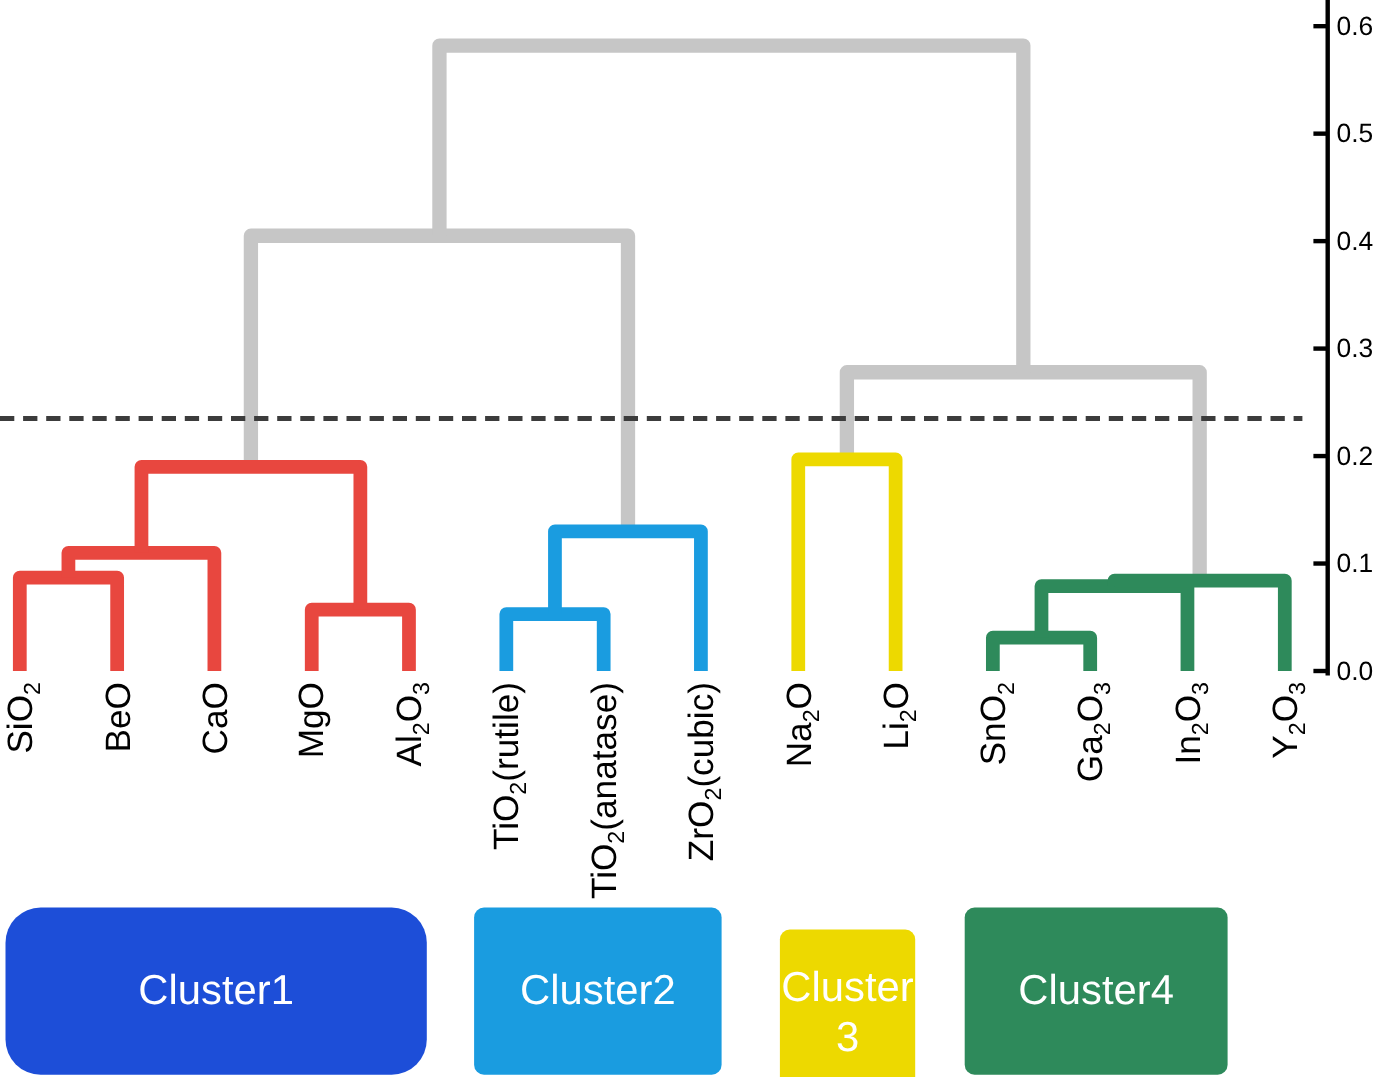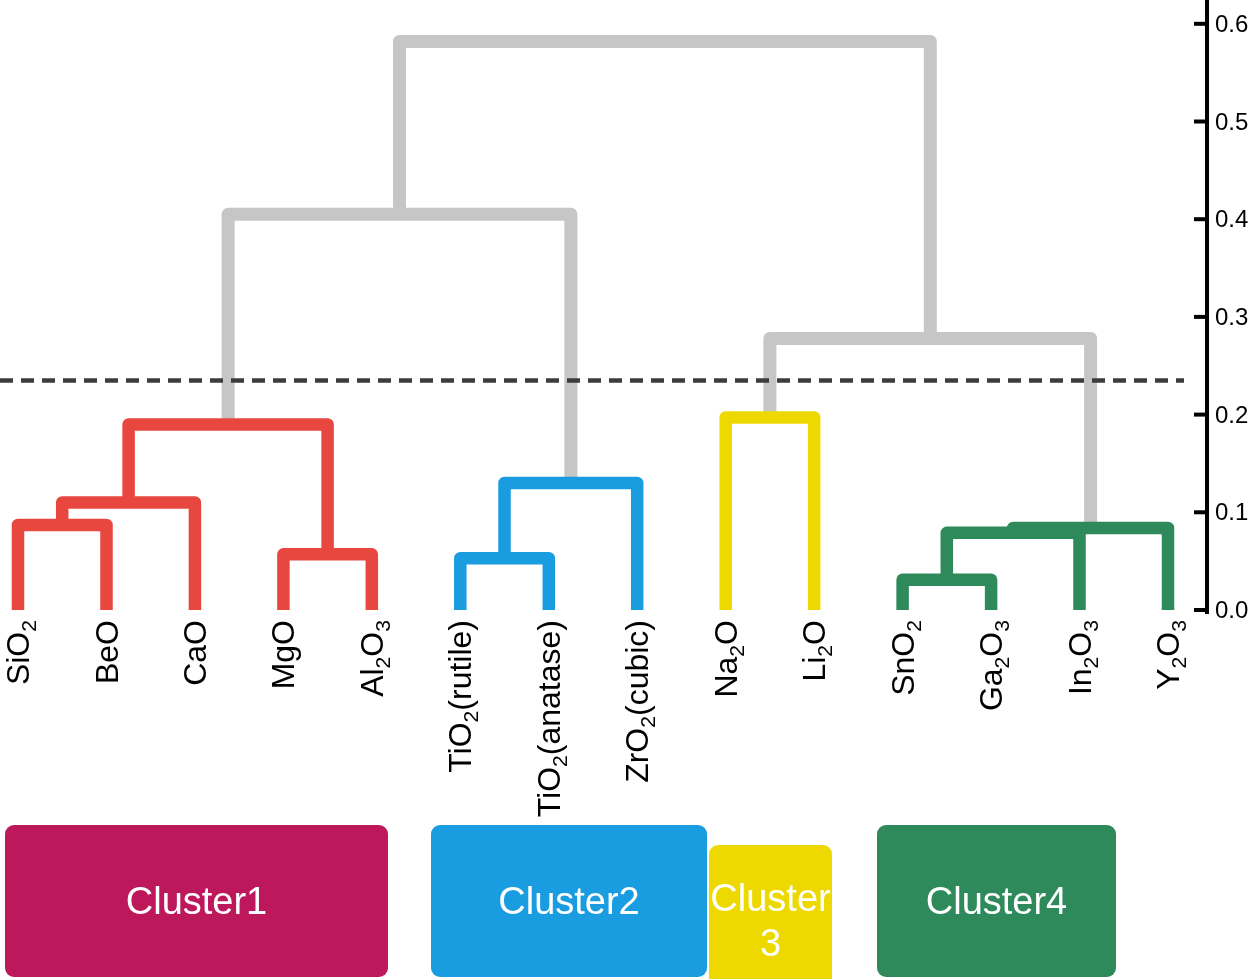--- a/index.html
+++ b/index.html
@@ -22,21 +22,21 @@
   .leaf-label sub{font-size:0.66em;line-height:0;}
   .cluster-box{
     position:absolute;
     top:825px;height:152px;
     border-radius:9px;
     display:flex;align-items:center;justify-content:center;
     text-align:center;
     color:#ffffff;font-size:38px;line-height:1.18;
   }
   .cluster-box-1{left:5px;width:383px;}
-  .cluster-box-2{left:431px;width:276px;}
+  .cluster-box-2{left:431px;width:225px;}
   .cluster-box-3{left:709px;width:123px;}
   .cluster-box-4{left:877px;width:239px;}
 </style>
 </head>
 <body>
 
 <div id="figure">
   <svg id="dendro-svg" width="1250" height="979" viewBox="0 0 1250 979">
     <g id="links-gray">
         <path d="M 228.1 424.4 L 228.1 214.3 L 570.9 214.3 L 570.9 483.0" fill="none" stroke="#C6C6C6" stroke-width="13" stroke-linejoin="round"></path>
@@ -85,21 +85,21 @@
       <div class="leaf-label" style="left: 330.8px; top: 620px;"><span>TiO</span><sub>2</sub><span>(anatase)</span></div>
       <div class="leaf-label" style="left: 419.2px; top: 620px;"><span>ZrO</span><sub>2</sub><span>(cubic)</span></div>
       <div class="leaf-label" style="left: 507.7px; top: 620px;"><span>Na</span><sub>2</sub><span>O</span></div>
       <div class="leaf-label" style="left: 596.2px; top: 620px;"><span>Li</span><sub>2</sub><span>O</span></div>
       <div class="leaf-label" style="left: 684.6px; top: 620px;"><span>SnO</span><sub>2</sub></div>
       <div class="leaf-label" style="left: 773.1px; top: 620px;"><span>Ga</span><sub>2</sub><span>O</span><sub>3</sub></div>
       <div class="leaf-label" style="left: 861.5px; top: 620px;"><span>In</span><sub>2</sub><span>O</span><sub>3</sub></div>
       <div class="leaf-label" style="left: 950px; top: 620px;"><span>Y</span><sub>2</sub><span>O</span><sub>3</sub></div>
     </div>
 
-  <div class="cluster-box cluster-box-1" style="background: #be185d;">
+  <div class="cluster-box cluster-box-1" style="background: #1d4ed8; border-radius: 32px;">
     <span>Cluster1</span>
   </div>
   <div class="cluster-box cluster-box-2" style="background: rgb(26, 156, 224);">
     <span>Cluster2</span>
   </div>
   <div class="cluster-box cluster-box-3" style="background: rgb(237, 217, 0); margin-top: 20px;">
     <span>Cluster 3</span>
   </div>
   <div class="cluster-box cluster-box-4" style="background: rgb(46, 138, 91);">
     <span>Cluster4</span>

